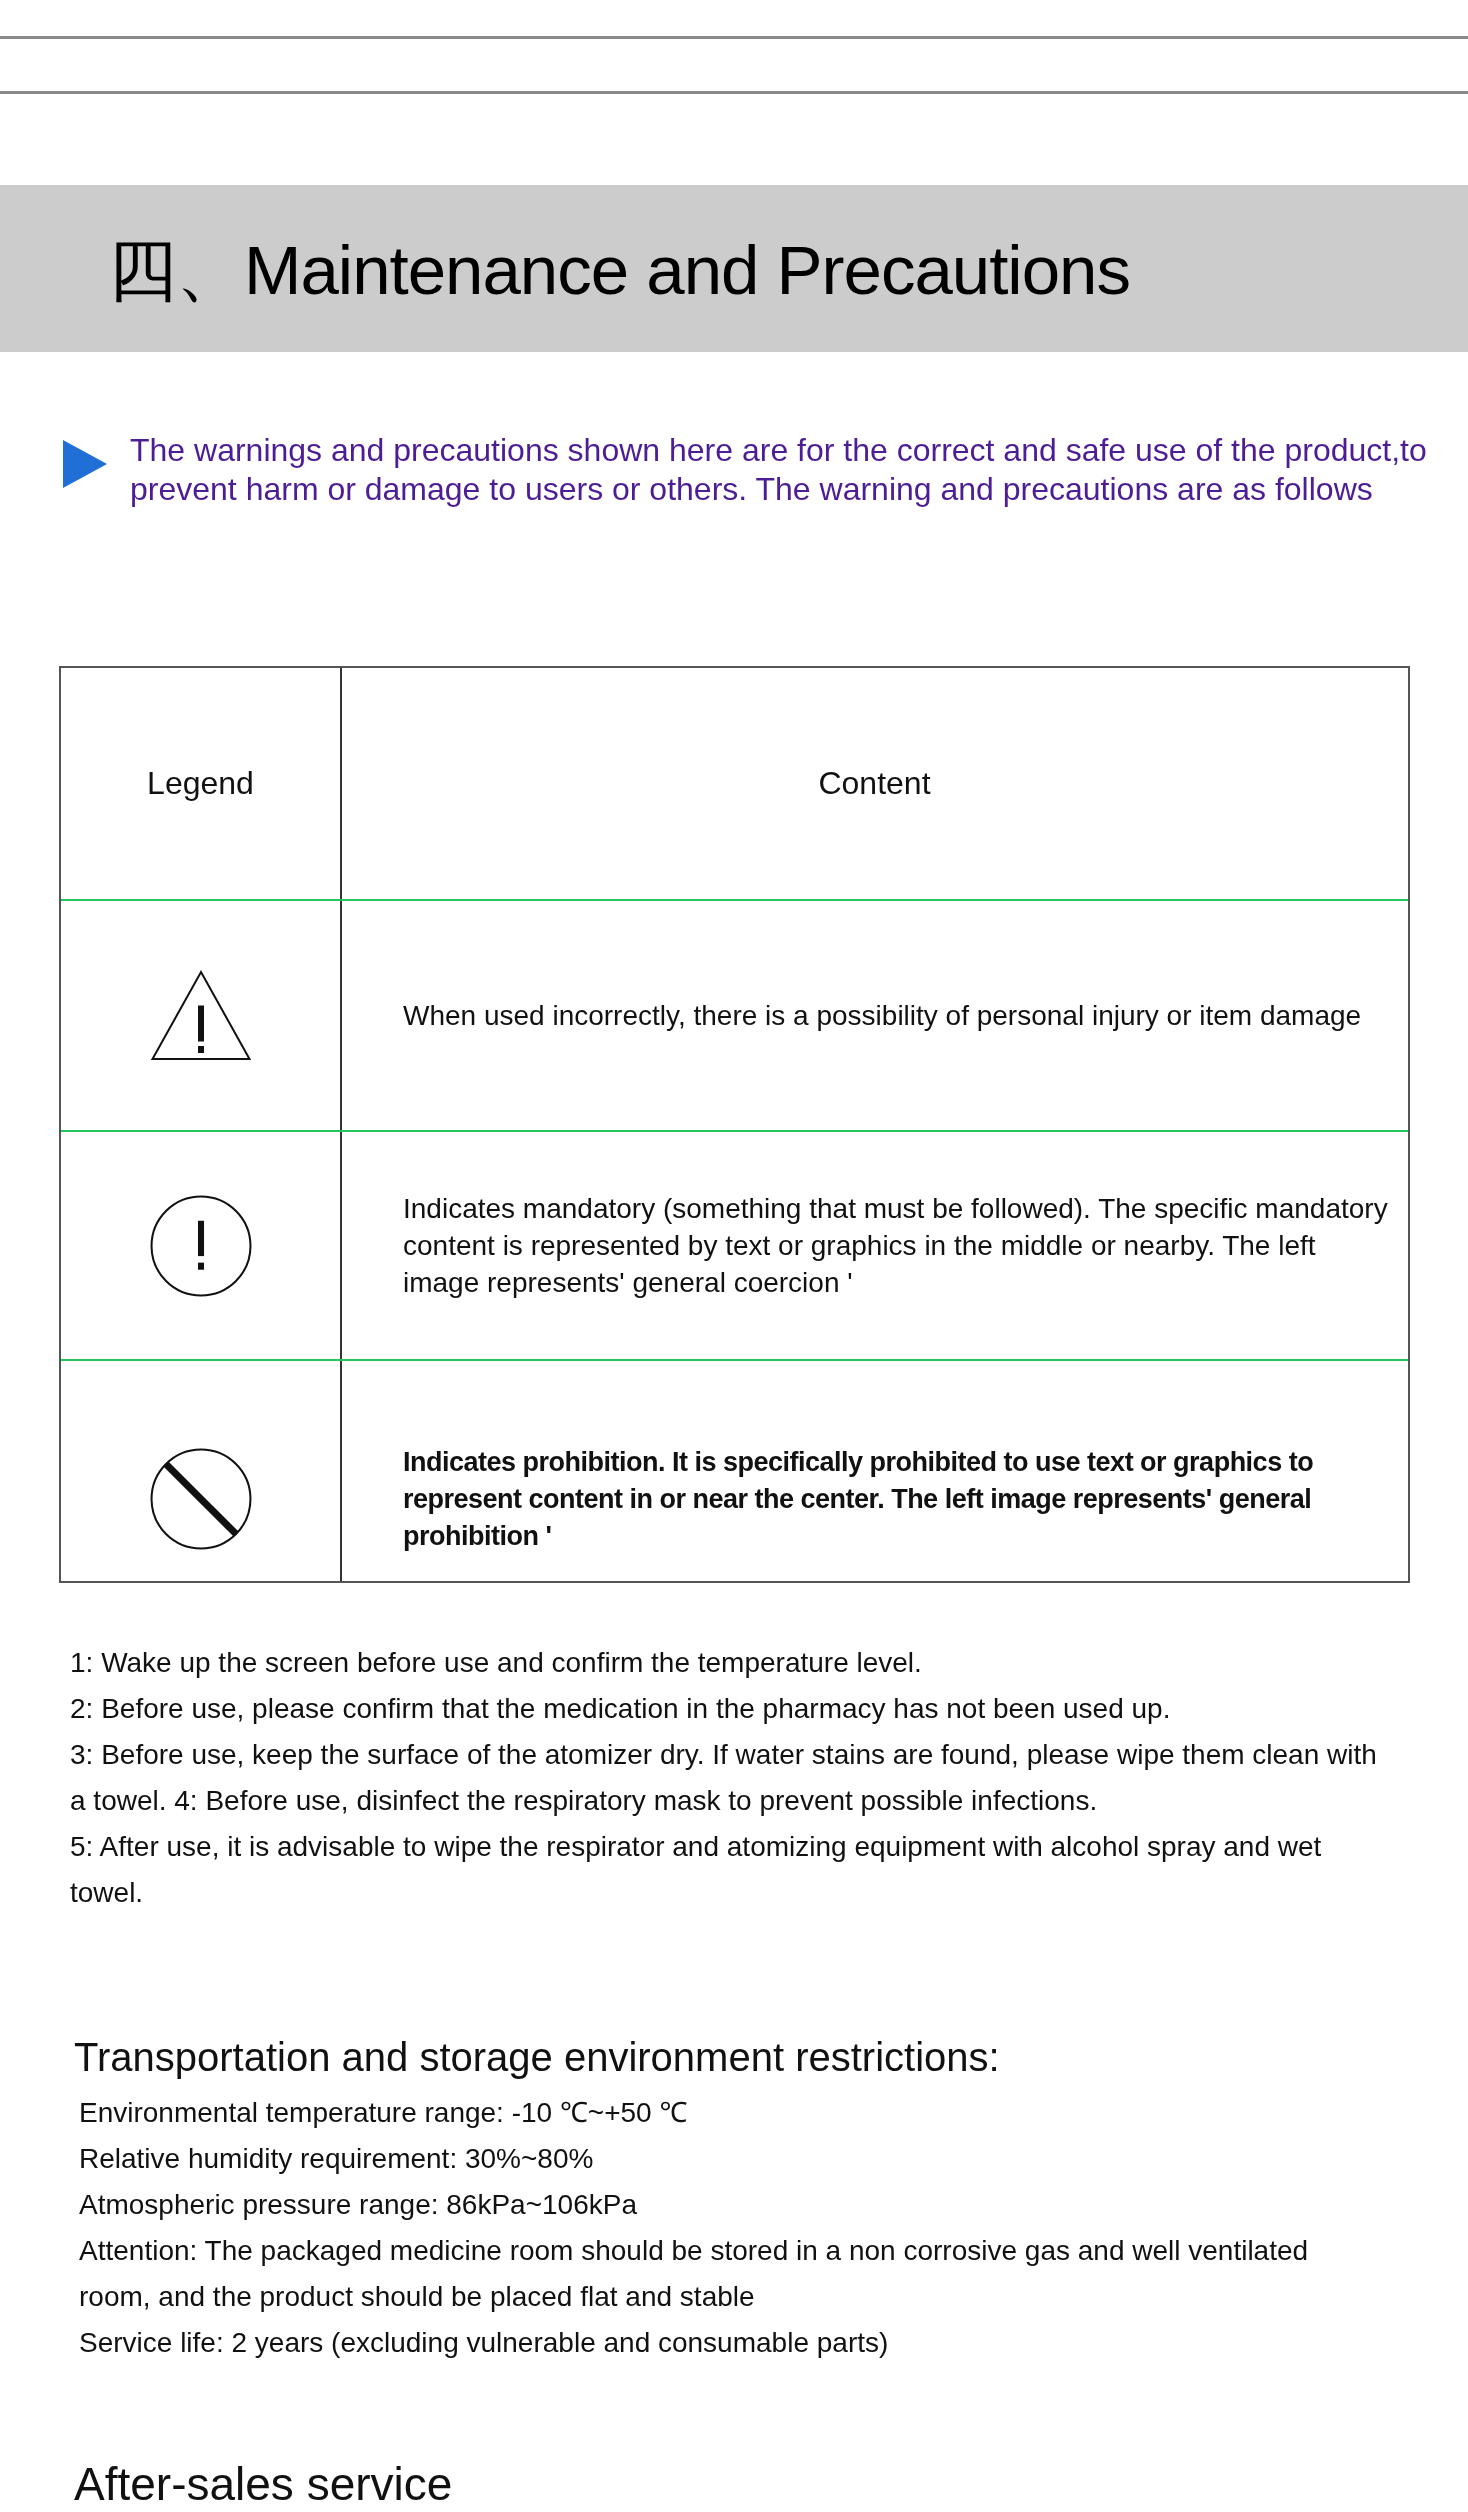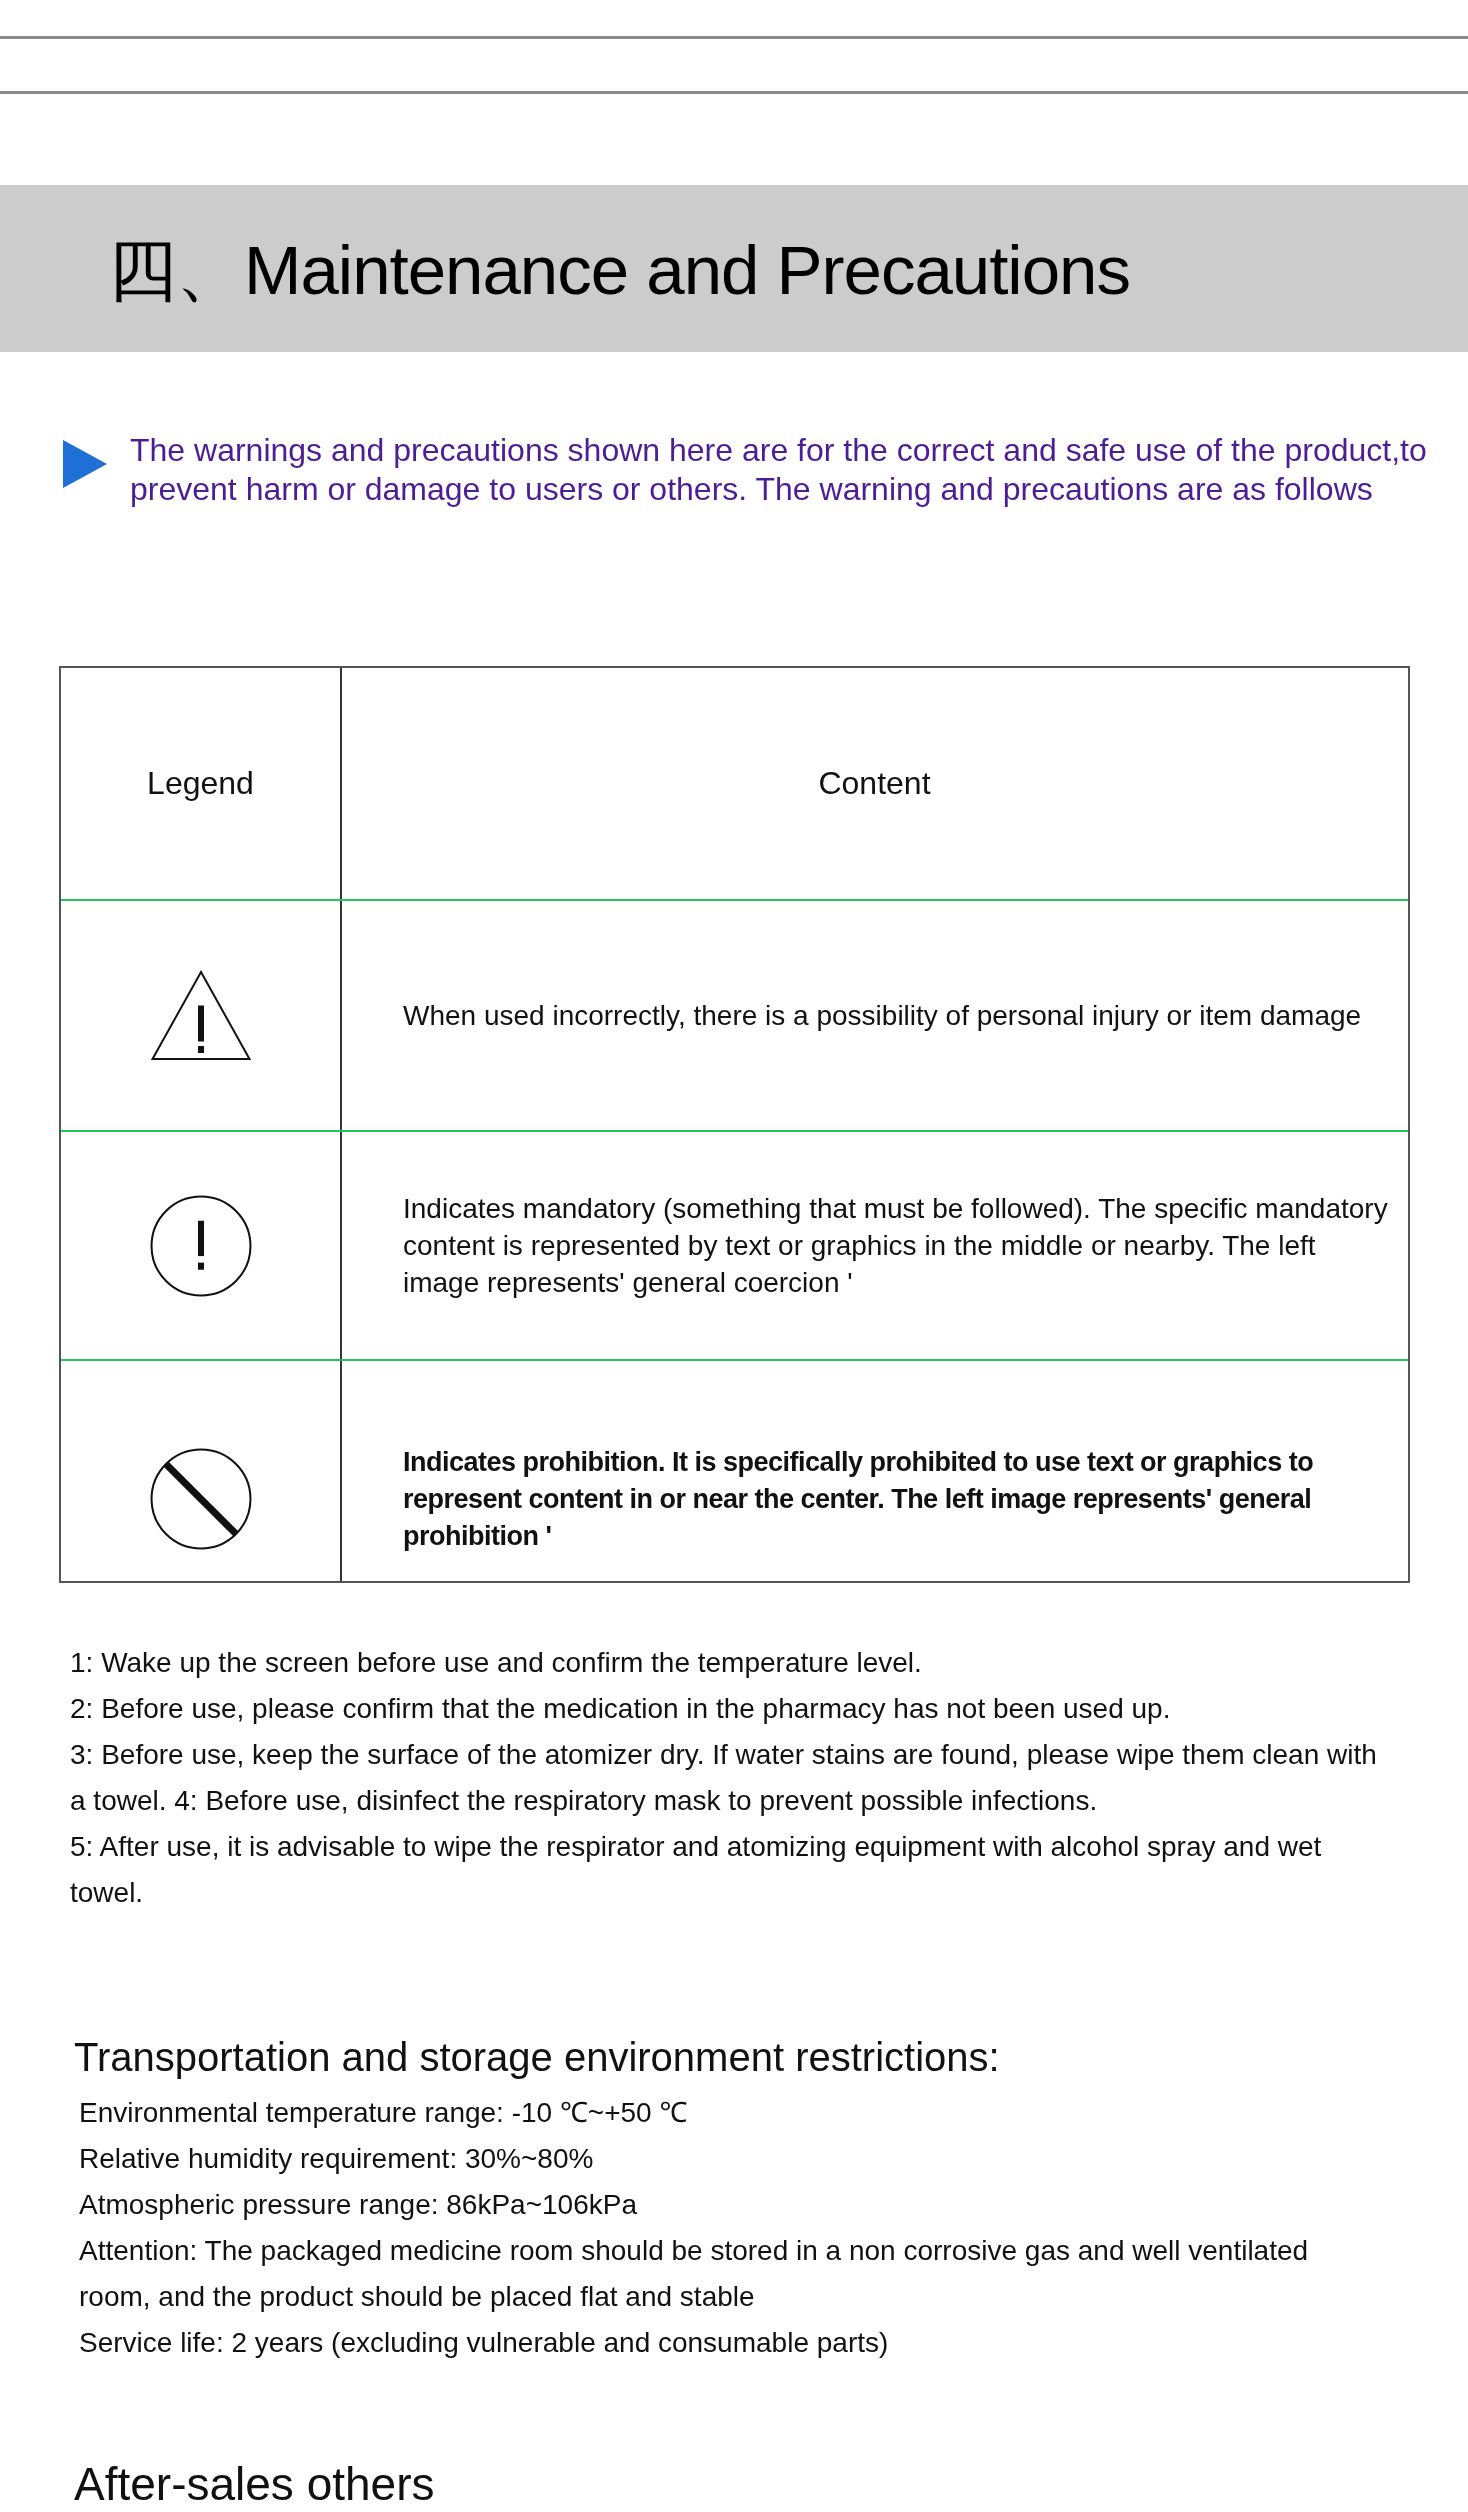--- a/index.html
+++ b/index.html
@@ -92,14 +92,14 @@
 
 <div class="section-title" style="top:2035px; font-size:40px;">Transportation and storage environment restrictions:</div>
 <div class="list" style="top:2090px; left:79px; width:1286px; line-height:46px;">
   <div>Environmental temperature range: -10 ℃~+50 ℃</div>
   <div>Relative humidity requirement: 30%~80%</div>
   <div>Atmospheric pressure range: 86kPa~106kPa</div>
   <div>Attention: The packaged medicine room should be stored in a non corrosive gas and well ventilated room, and the product should be placed flat and stable</div>
   <div>Service life: 2 years (excluding vulnerable and consumable parts)</div>
 </div>
 
-<div class="section-title" style="top:2457px; font-size:46px;">After-sales others</div>
+<div class="section-title" style="top:2457px; font-size:46px;">After-sales service</div>
 
 
 </body></html>

